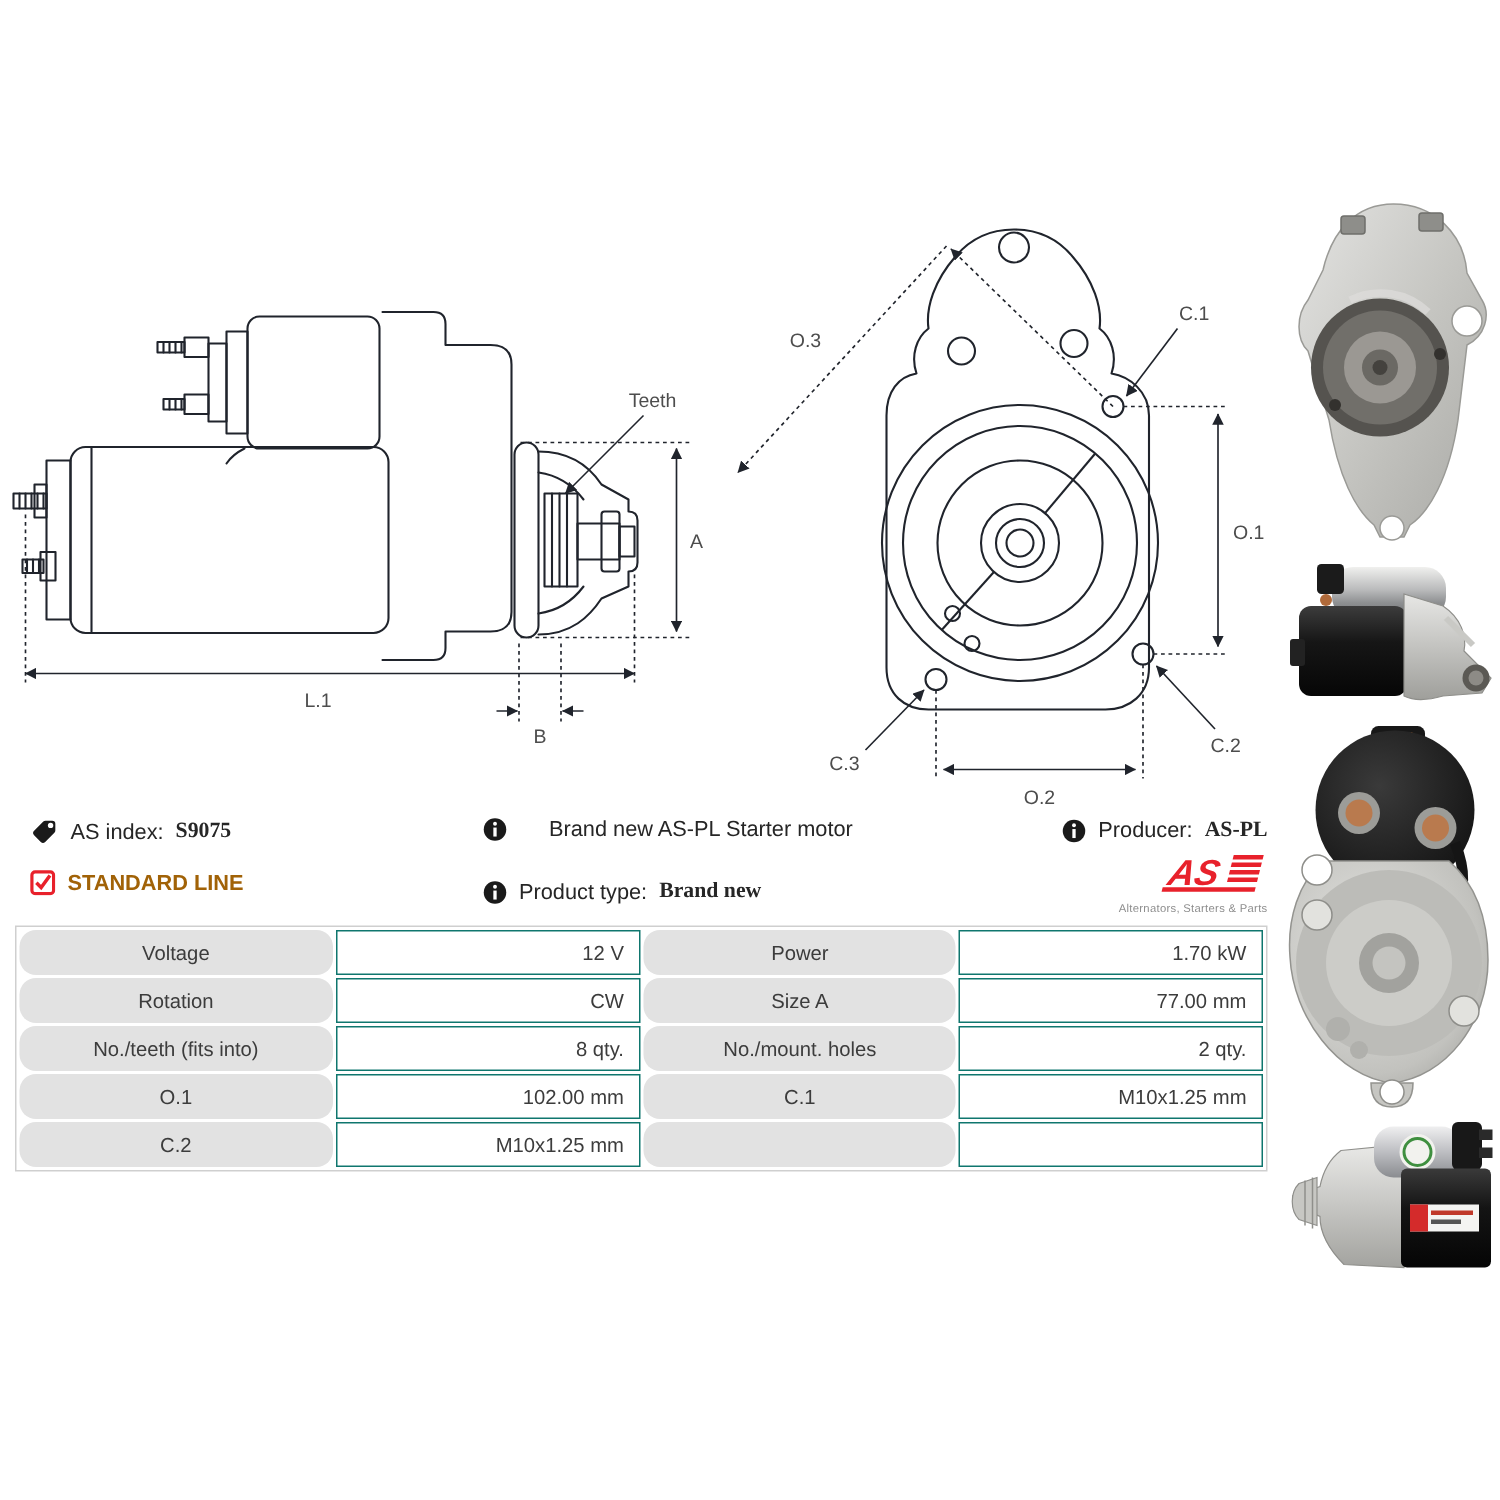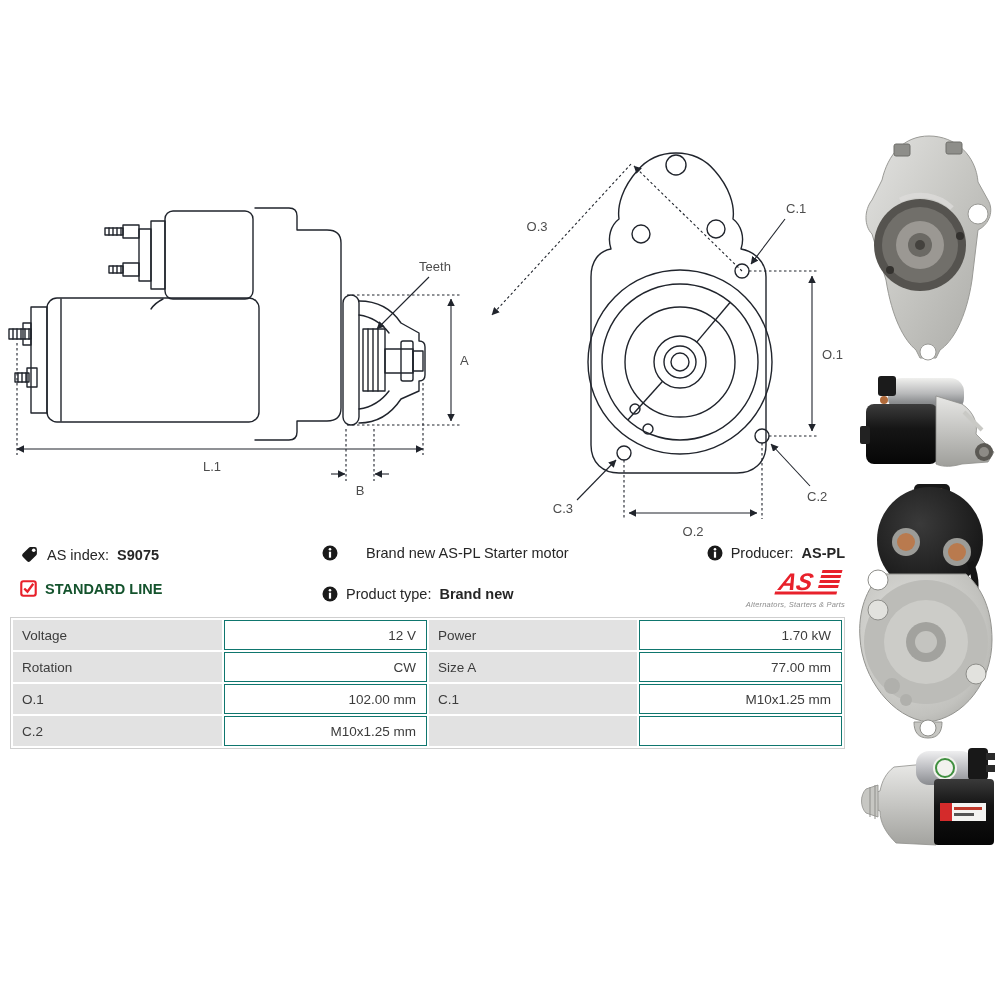--- a/index.html
+++ b/index.html
@@ -3,34 +3,34 @@
 <meta charset="utf-8">
 <style>
   html,body{margin:0;padding:0;background:#fff;}
   .page{position:relative;width:1000px;height:1000px;background:#fff;overflow:hidden;
         font-family:"Liberation Sans", sans-serif;color:#1d1d1d;}
   .abs{position:absolute;}
 
   
   .info-item{position:absolute;display:flex;align-items:center;gap:8px;
              font-size:14.5px;color:#262626;white-space:nowrap;}
-  .info-item .b{font-weight:bold;}
-  .red{color:#14532d;font-weight:bold;}
+  .info-item .b{font-weight:bold;font-family:Liberation Serif, serif;}
+  .red{color:#a16207;font-weight:bold;}
   .icon{display:inline-flex;flex:0 0 auto;}
 
   
   .aslogo{position:absolute;text-align:right;}
-  .aslogo .tag{font-size:7.5px;color:#8d8d8d;letter-spacing:.2px;margin-top:-2px;font-style:italic;}
+  .aslogo .tag{font-size:7.5px;color:#8d8d8d;letter-spacing:.2px;margin-top:-2px;}
 
   
   .spec{position:absolute;left:10px;top:617px;}
   table.spec-t{border-collapse:separate;border-spacing:2px;background:#fff;
                border:1px solid #cfcfcf;table-layout:fixed;width:835px;}
   td{font-size:13.5px;color:#3c3c3c;vertical-align:middle;overflow:hidden;}
-  td.lab{background:#e2e2e2;text-align:left;padding:2px 9px;}
+  td.lab{background:#e2e2e2;text-align:center;padding:2px 9px;border-radius:11px;}
   td.val{background:#fff;border:1px solid #0f766e;text-align:right;padding:2px 10px;}
   tr.rn td{height:24px;}
   tr.rt td{height:42px;vertical-align:top;padding-top:5px;}
   tr.rt td.lab{vertical-align:middle;padding-top:2px;}
 
   
   svg text{font-family:"Liberation Sans", sans-serif;}
   .dim{fill:#4d4d4d;font-size:13px;}
 </style>
 </head>
@@ -377,20 +377,26 @@
         <td class="lab">Power</td>
         <td class="val">1.70 kW</td>
       </tr>
       <tr class="rn">
         <td class="lab">Rotation</td>
         <td class="val">CW</td>
         <td class="lab">Size A</td>
         <td class="val">77.00 mm</td>
       </tr>
       <tr class="rn">
+        <td class="lab">No./teeth (fits into)</td>
+        <td class="val">8 qty.</td>
+        <td class="lab">No./mount. holes</td>
+        <td class="val">2 qty.</td>
+      </tr>
+      <tr class="rn">
         <td class="lab">O.1</td>
         <td class="val">102.00 mm</td>
         <td class="lab">C.1</td>
         <td class="val">M10x1.25 mm</td>
       </tr>
       <tr class="rn">
         <td class="lab">C.2</td>
         <td class="val">M10x1.25 mm</td>
         <td class="lab"></td>
         <td class="val"></td>

